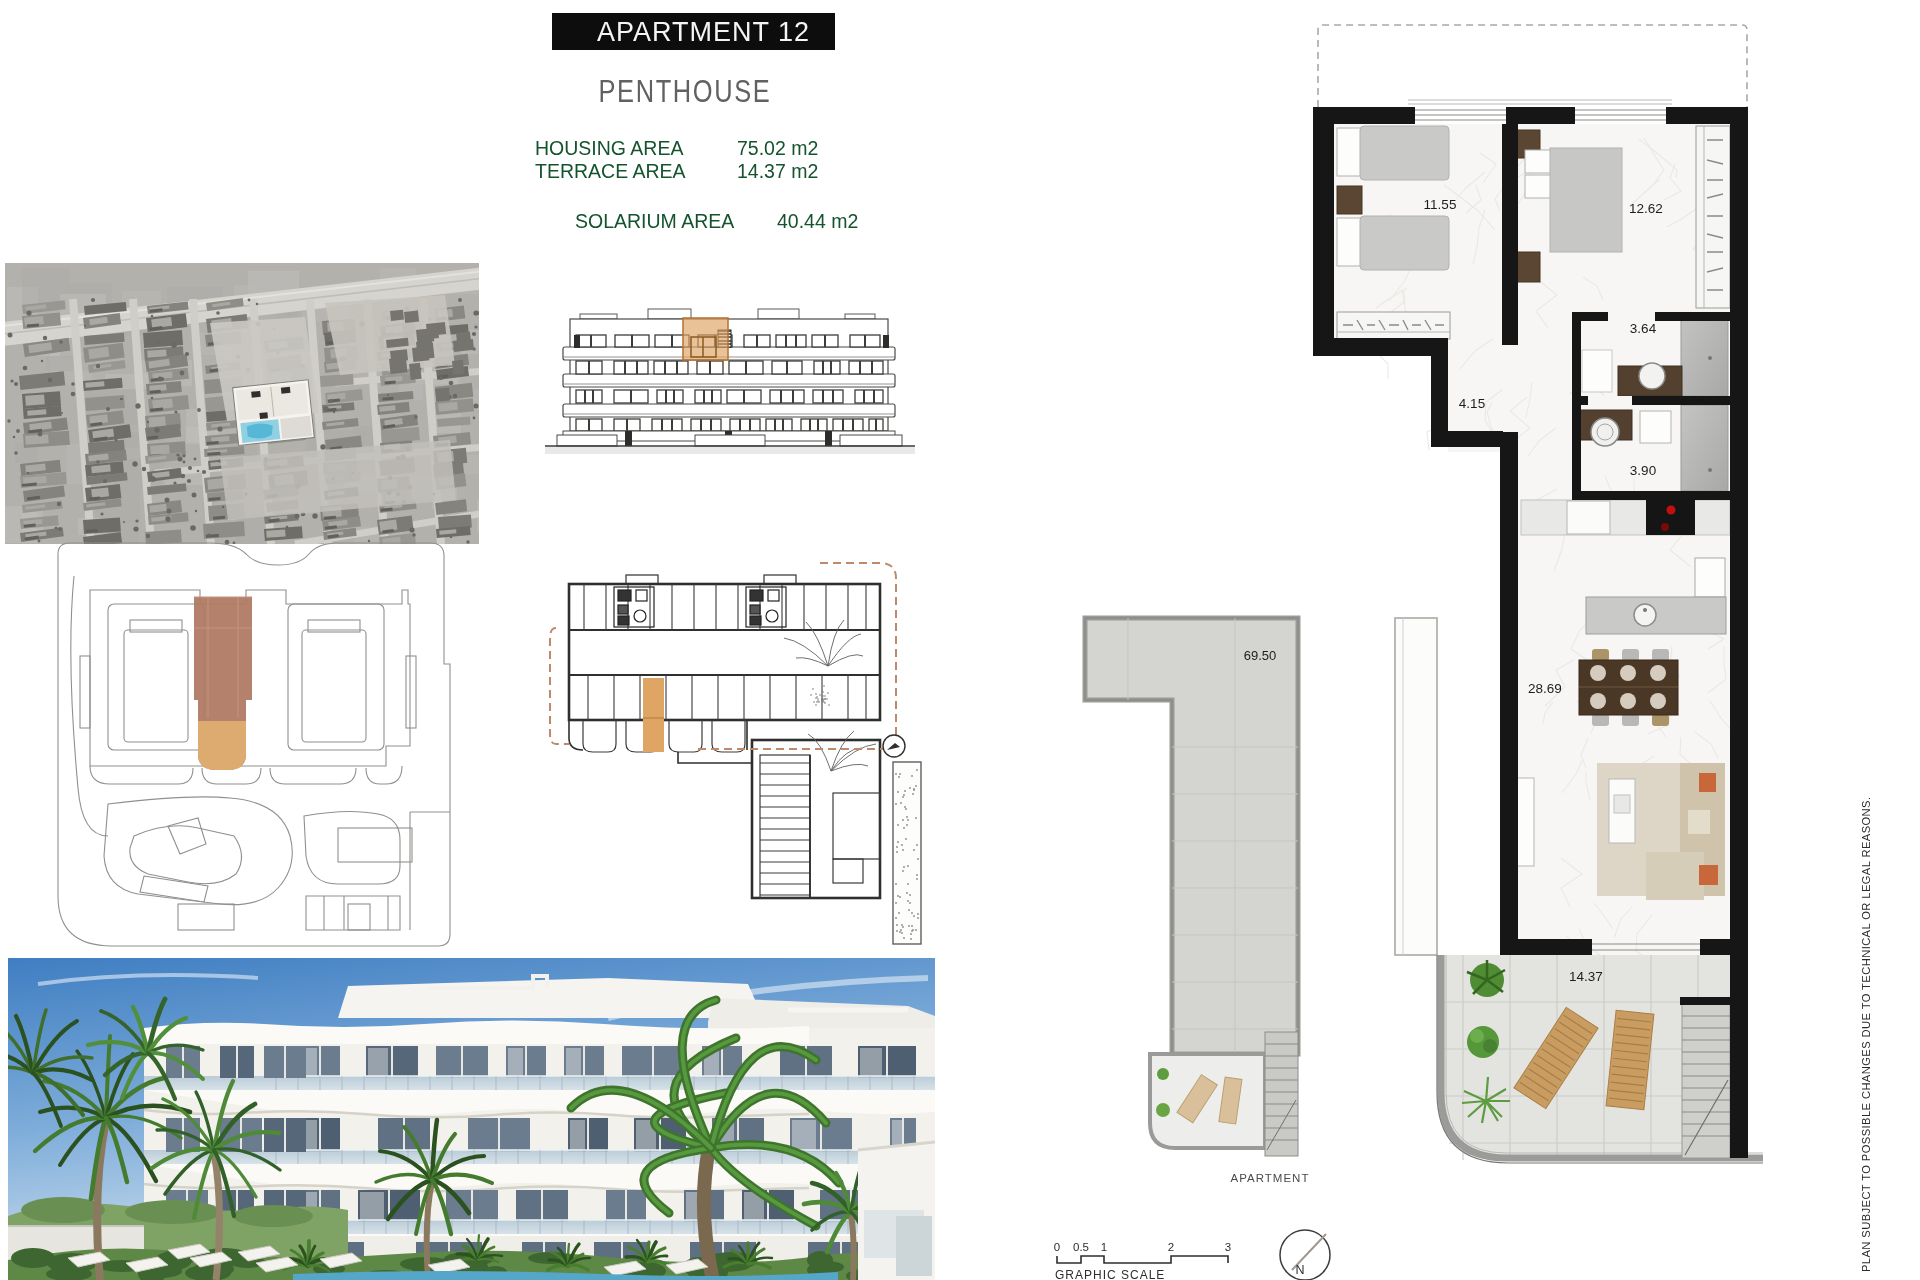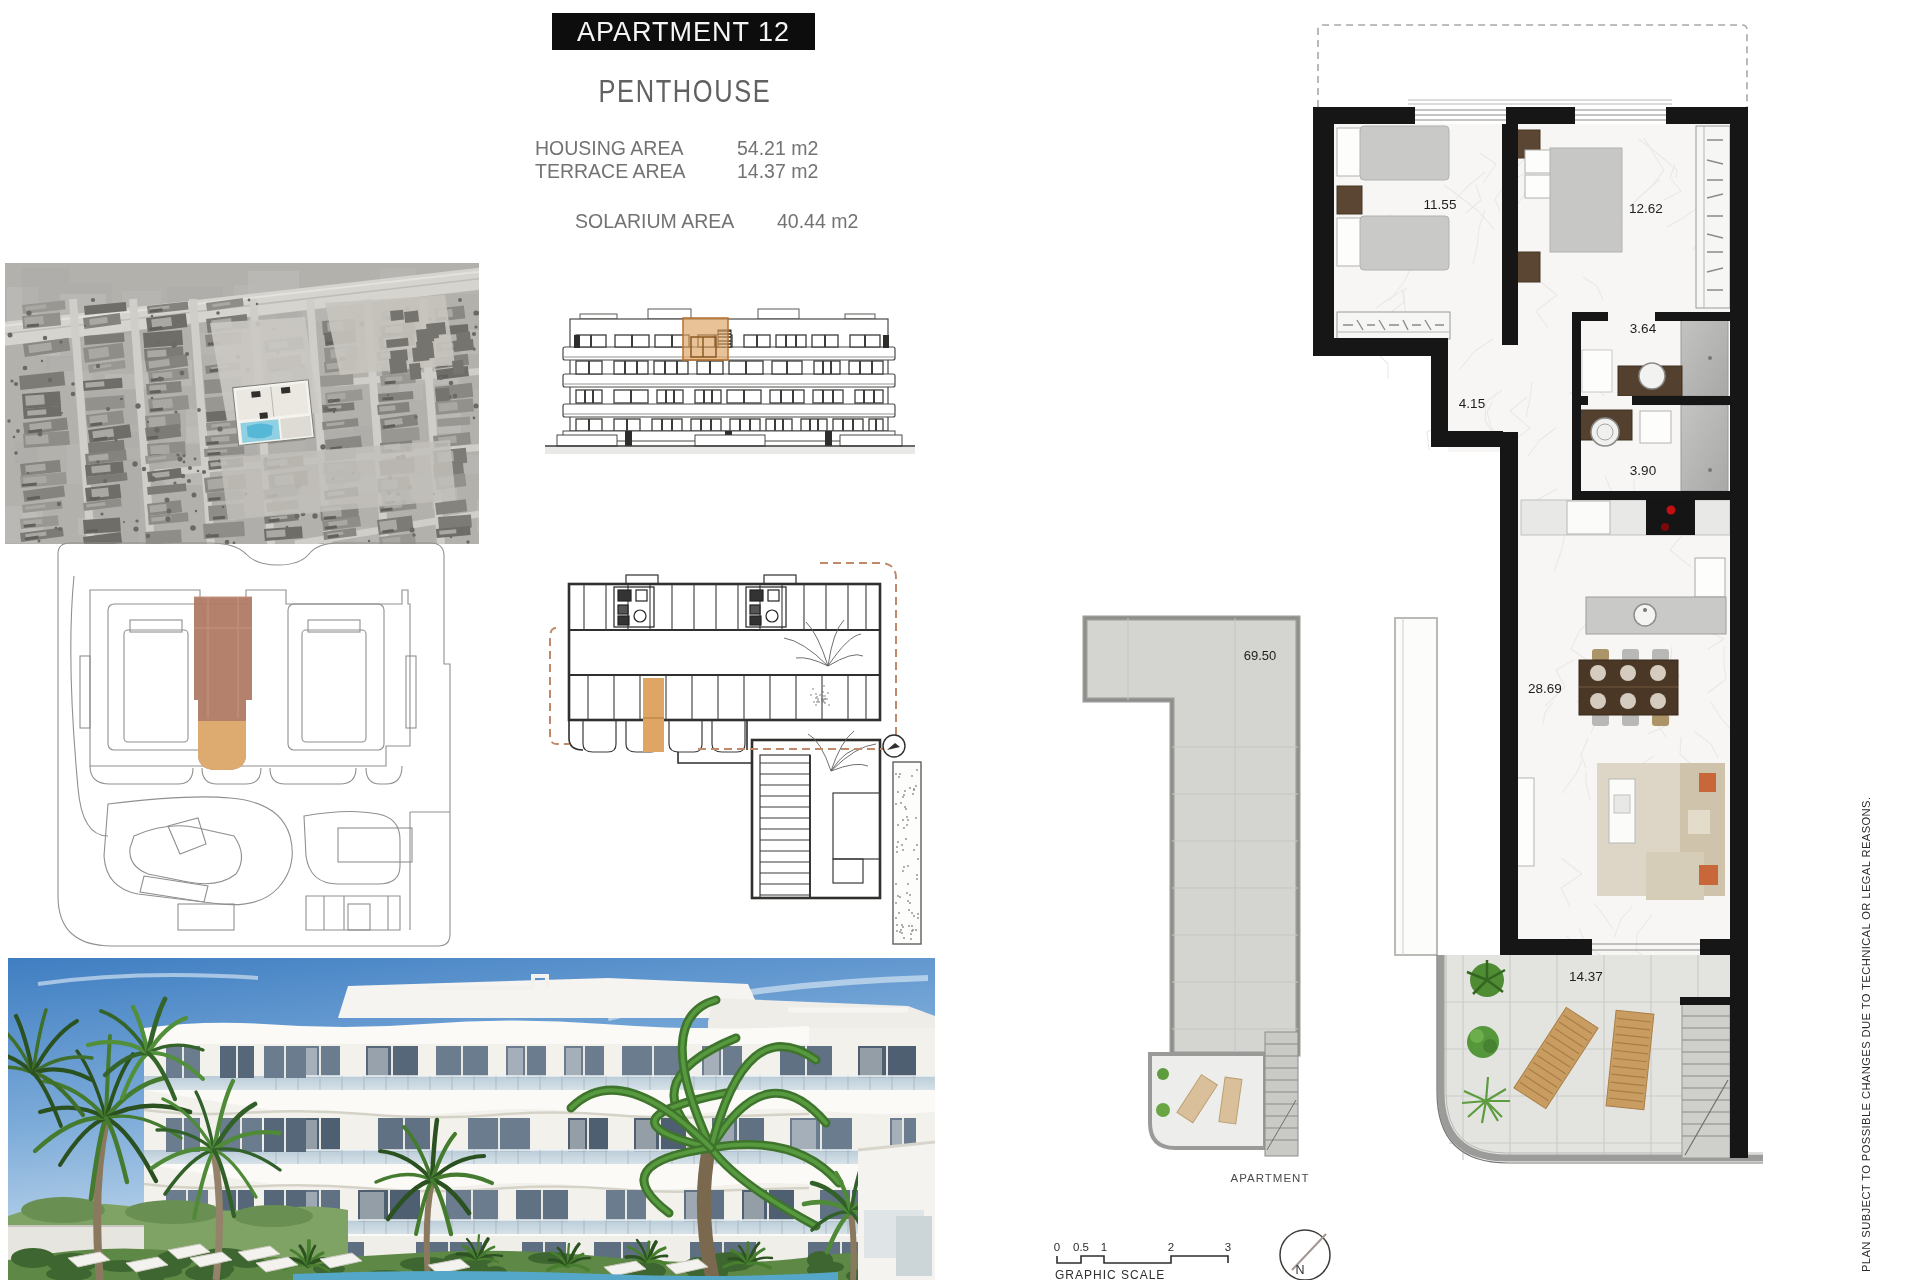--- a/index.html
+++ b/index.html
@@ -1,31 +1,31 @@
 <!DOCTYPE html>
 <html><head><meta charset="utf-8">
 <style>
 html,body{margin:0;padding:0;background:#fff;}
 #page{position:relative;width:1920px;height:1280px;background:#ffffff;overflow:hidden;
  font-family:"Liberation Sans", sans-serif;}
 .abs{position:absolute;}
 #titlebox{left:552px;top:13px;width:263px;height:37px;background:#0d0d0d;color:#f5f5f5;
- text-align:center;line-height:38px;font-size:27px;letter-spacing:1px;}
+ text-align:center;line-height:38px;font-size:27px;letter-spacing:1px;padding-left:20px;}
 #penth{left:540px;top:74px;width:290px;text-align:center;color:#616161;font-size:31px;
  transform:scaleX(.82);letter-spacing:2px;}
-.arow{left:535px;width:330px;height:22px;color:#737373;font-size:19.5px;}
+.arow{left:535px;width:330px;height:22px;color:#14532d;font-size:19.5px;}
 .arow .v{position:absolute;left:202px;top:0;}
 #vtxt{left:1830px;top:780px;width:500px;transform-origin:0 0;transform:rotate(-90deg) translate(-492px,30px);
  font-size:11.2px;color:#2b2b2b;letter-spacing:0.4px;white-space:nowrap;}
 </style></head>
 <body>
 <div id="page">
   <div class="abs" id="titlebox">APARTMENT 12</div>
   <div class="abs" id="penth">PENTHOUSE</div>
-  <div class="abs arow" style="top:137px;">HOUSING AREA<span class="v">54.21 m2</span></div>
+  <div class="abs arow" style="top:137px;">HOUSING AREA<span class="v">75.02 m2</span></div>
   <div class="abs arow" style="top:160px;">TERRACE AREA<span class="v">14.37 m2</span></div>
   <div class="abs arow" style="top:210px;margin-left:40px;">SOLARIUM AREA<span class="v">40.44 m2</span></div>
 
   <svg class="abs" id="aerial" style="left:5px;top:263px;" width="474" height="281" viewBox="0 0 474 281">
       <rect width="474" height="281" fill="#b3b1ac"></rect>
 <rect x="214" y="157" width="38" height="36" fill="#aeaca7" fill-opacity="0.5"></rect>
 <rect x="90" y="226" width="45" height="34" fill="#aeaca7" fill-opacity="0.5"></rect>
 <rect x="45" y="85" width="42" height="37" fill="#bcbab5" fill-opacity="0.5"></rect>
 <rect x="301" y="167" width="59" height="30" fill="#aeaca7" fill-opacity="0.5"></rect>
 <rect x="292" y="44" width="53" height="14" fill="#bcbab5" fill-opacity="0.5"></rect>

